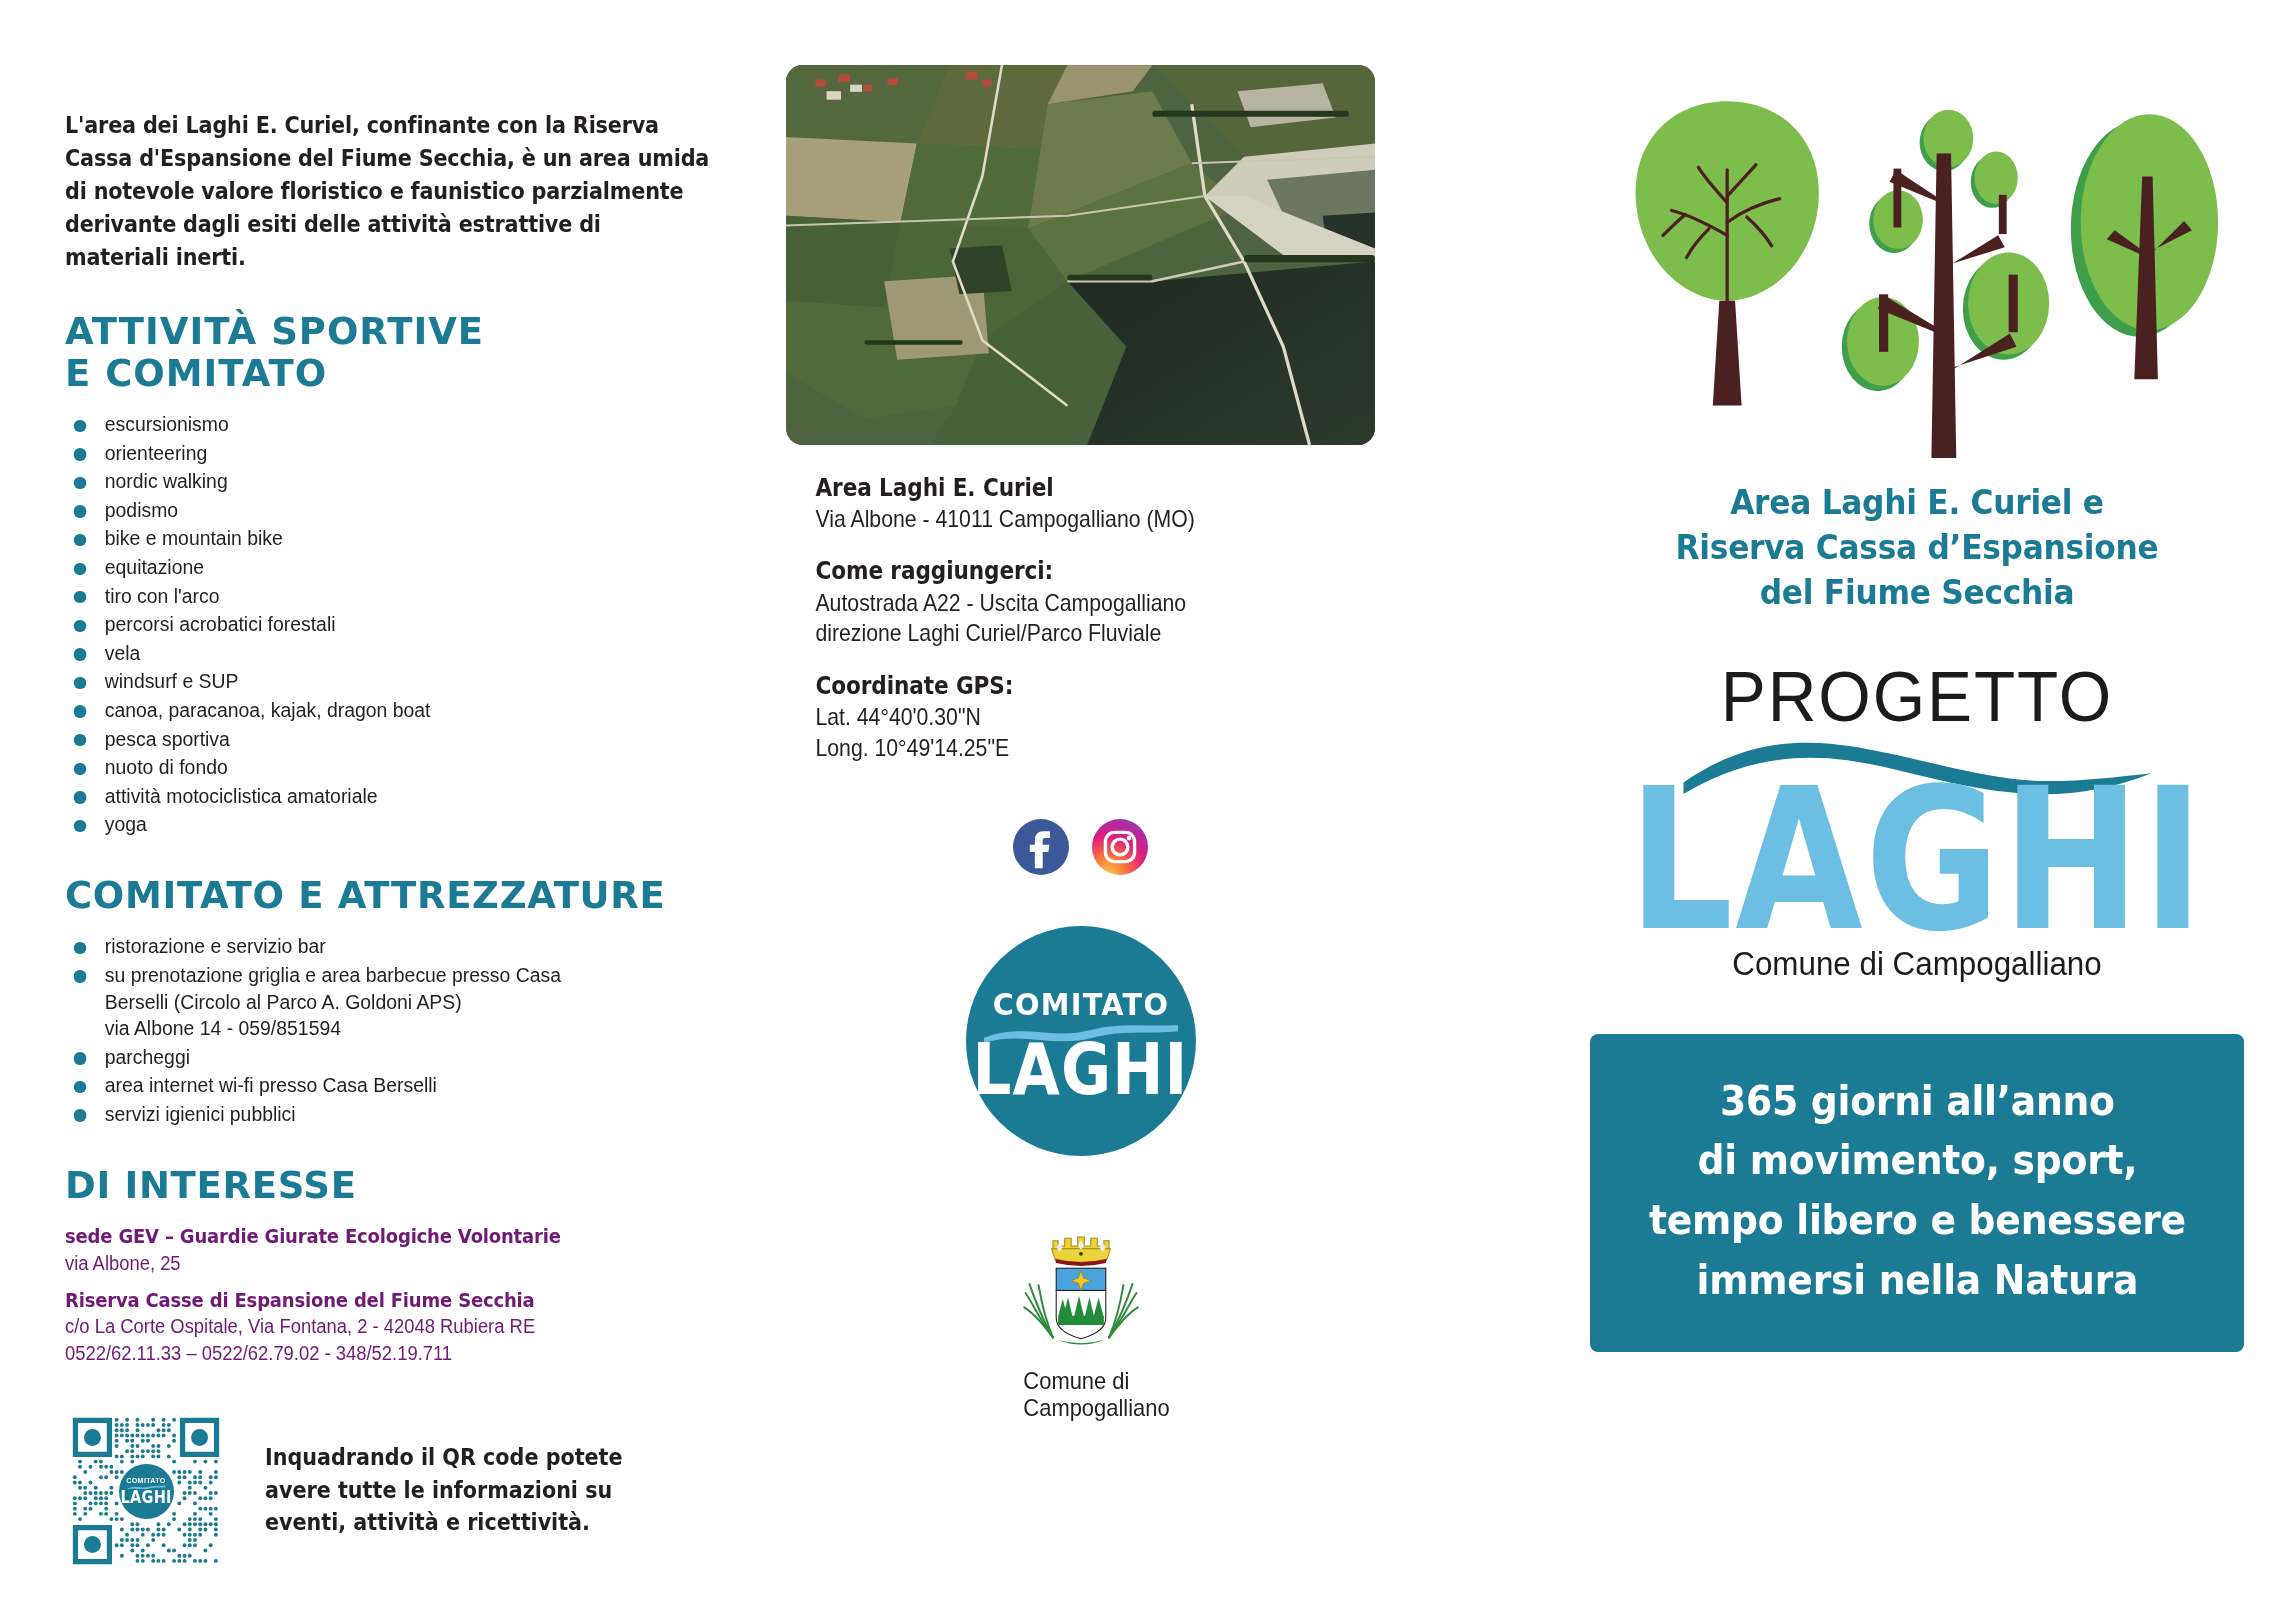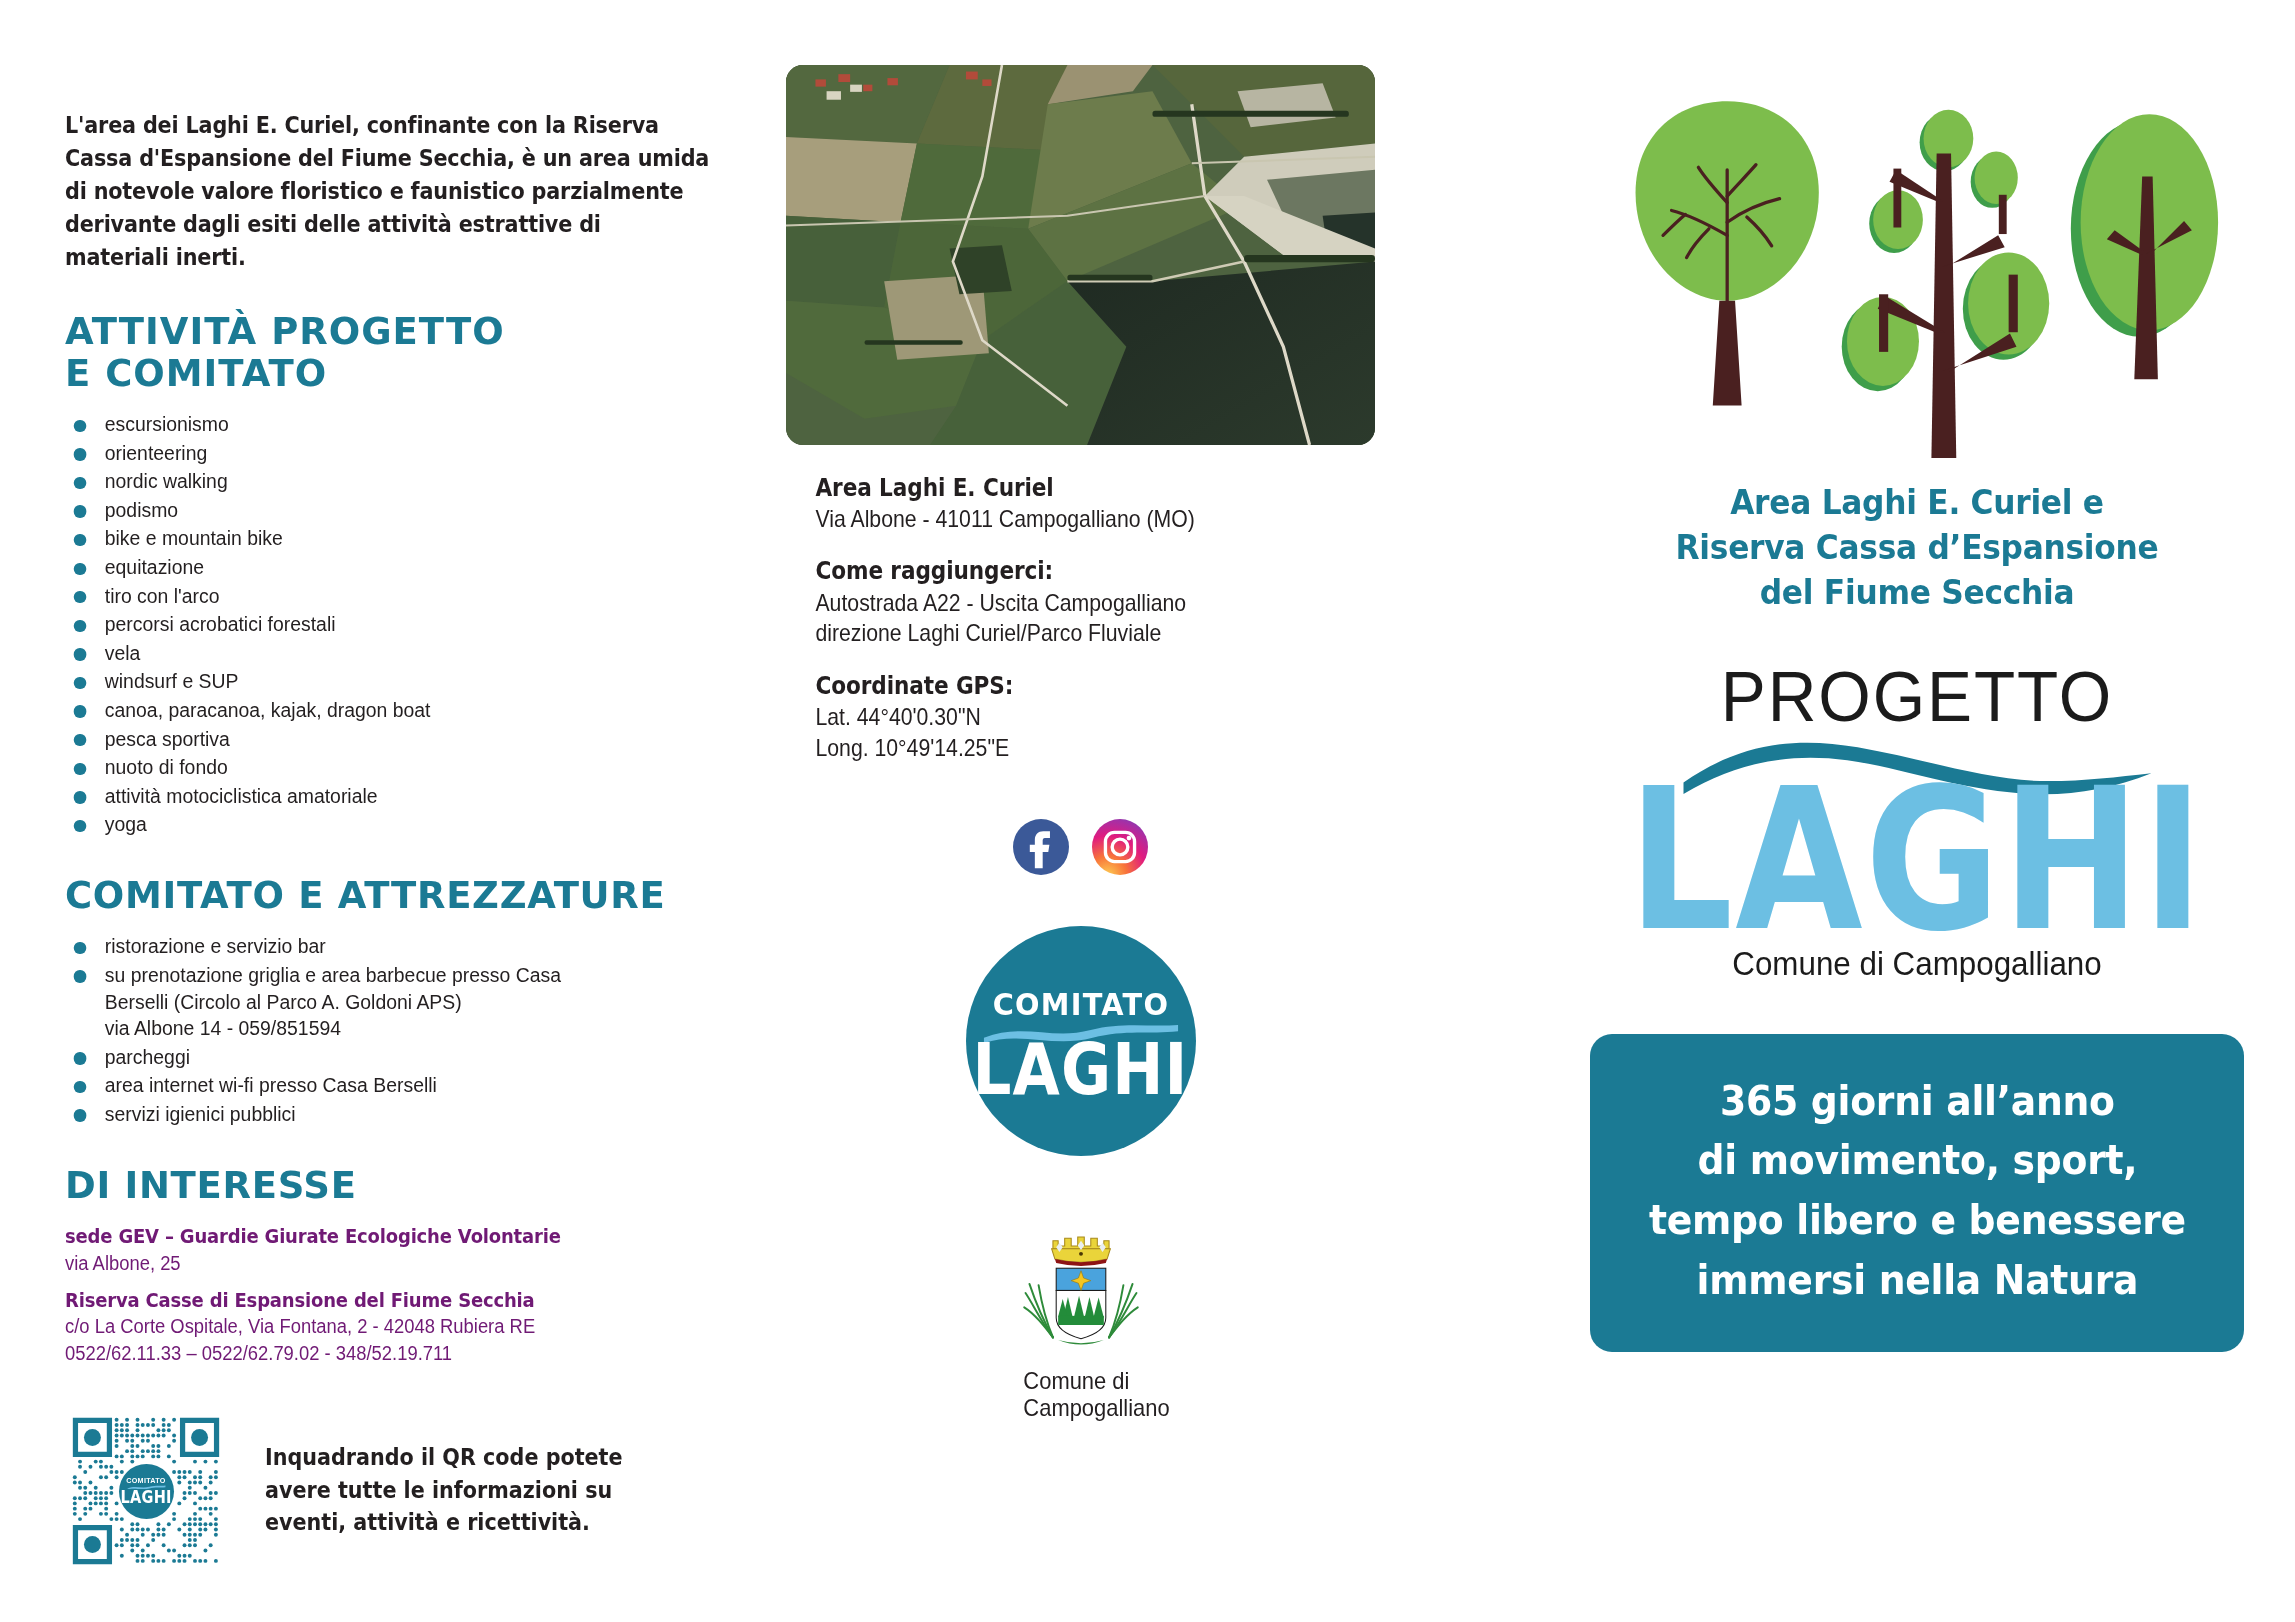--- a/index.html
+++ b/index.html
@@ -231,21 +231,21 @@
     margin-top: 9.2px;
     font-size: 33px;
     color: #1b1b1b;
     transform: scaleX(0.95);
   }
 
   .slogan-box {
     margin: 51px auto 0 auto;
     width: 654px;
     background: #1b7a94;
-    border-radius: 22px;
+    border-radius: 8px;
     padding: 38px 19.6px 41px 19.6px;
     color: #ffffff;
   }
   .slogan-line {
     font-family: "DejaVu Sans", sans-serif;
     font-weight: bold;
     font-size: 41px;
     line-height: 1.46;
     letter-spacing: -0.3px;
     transform: scaleX(0.92);
@@ -254,21 +254,21 @@
 </head>
 <body>
 
 <div class="page">
 
   <div class="col1">
 
     <div class="intro">L'area dei Laghi E. Curiel, confinante con la Riserva Cassa d'Espansione del Fiume Secchia, è un area umida di notevole valore floristico e faunistico parzialmente derivante dagli esiti delle attività estrattive di materiali inerti.</div>
 
     <div class="sec-head">
-      <div>ATTIVITÀ PROGETTO</div>
+      <div>ATTIVITÀ SPORTIVE</div>
       <div>E COMITATO</div>
     </div>
 
     <ul class="bullets" id="activities-list">
         <li>escursionismo</li>
         <li>orienteering</li>
         <li>nordic walking</li>
         <li>podismo</li>
         <li>bike e mountain bike</li>
         <li>equitazione</li>

